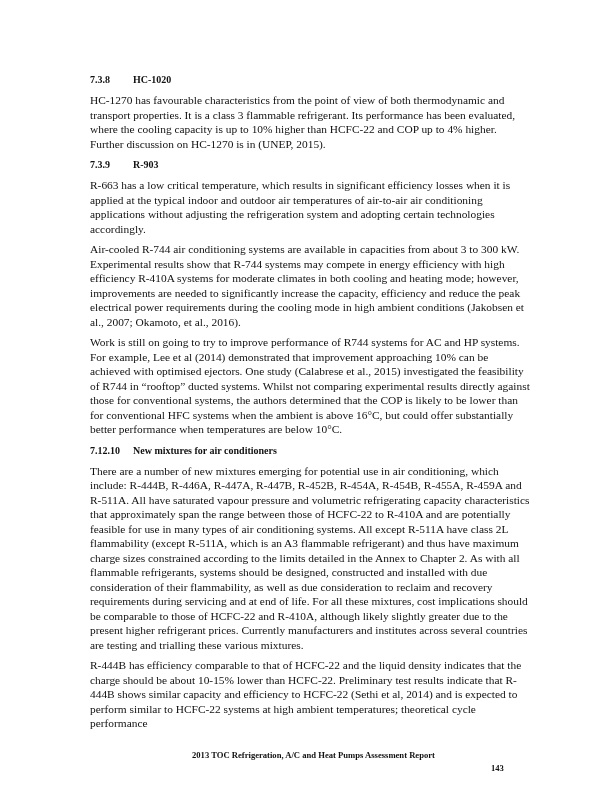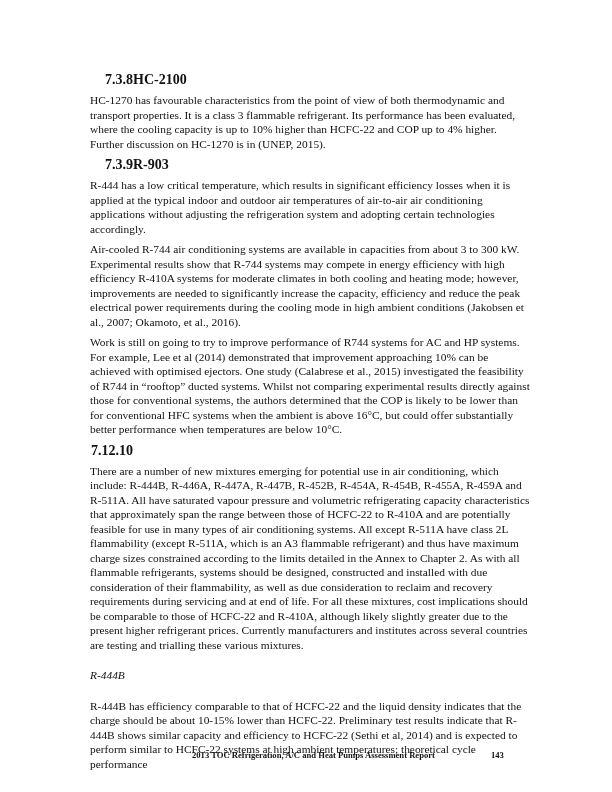--- a/index.html
+++ b/index.html
@@ -1,56 +1,56 @@
 <!DOCTYPE html>
 <html><head>
   <meta charset="utf-8">
   <style>
     html, body { margin: 0; padding: 0; background: #ffffff; }
     body { width: 612px; height: 792px; position: relative; overflow: hidden;
            font-family: "Liberation Serif", "DejaVu Serif", serif; color: #111; }
     .page { position: absolute; left: 90px; top: 72px; width: 440px; }
-    .heading { font-size: 14px; margin: 0 0 5px 0; display: flex; line-height: 16px; text-align: right; }
+    .heading { font-size: 10px; margin: 0 0 5px 0; display: flex; line-height: 16px; }
     .heading .num { width: 43px; flex: none; }
     p { margin: 0 0 6px 0; font-size: 11.4px; line-height: 14.5px; text-align: left; }
     .sec { margin-top: 6px; }
     .subhead { font-style: italic; font-size: 11.4px; margin: 16px 0 16px 0; line-height: 14.5px; }
     .footer { position: absolute; top: 750px; left: 0; width: 612px; font-size: 8.6px; font-weight: bold; }
     .footer .title { position: absolute; left: 192px; }
-    .footer .pnum { position: absolute; left: 491px; }
+    .footer .pnum { position: absolute; left: 491px; margin-top: 13px; }
   </style>
 </head>
 <body>
 
 <div class="page">
 
   <div>
     <h3 class="heading">
       <span class="num">7.3.8</span>
-      <span>HC-2100</span>
+      <span>HC-1020</span>
     </h3>
     <p>HC-1270 has favourable characteristics from the point of view of both thermodynamic and transport properties. It is a class 3 flammable refrigerant. Its performance has been evaluated, where the cooling capacity is up to 10% higher than HCFC-22 and COP up to 4% higher. Further discussion on HC-1270 is in (UNEP, 2015).</p>
   </div>
 
   <div class="sec">
     <h3 class="heading">
       <span class="num">7.3.9</span>
       <span>R-903</span>
     </h3>
-    <p>R-444 has a low critical temperature, which results in significant efficiency losses when it is applied at the typical indoor and outdoor air temperatures of air-to-air air conditioning applications without adjusting the refrigeration system and adopting certain technologies accordingly.</p>
+    <p>R-663 has a low critical temperature, which results in significant efficiency losses when it is applied at the typical indoor and outdoor air temperatures of air-to-air air conditioning applications without adjusting the refrigeration system and adopting certain technologies accordingly.</p>
     <p>Air-cooled R-744 air conditioning systems are available in capacities from about 3 to 300 kW. Experimental results show that R-744 systems may compete in energy efficiency with high efficiency R-410A systems for moderate climates in both cooling and heating mode; however, improvements are needed to significantly increase the capacity, efficiency and reduce the peak electrical power requirements during the cooling mode in high ambient conditions (Jakobsen et al., 2007; Okamoto, et al., 2016).</p>
     <p>Work is still on going to try to improve performance of R744 systems for AC and HP systems. For example, Lee et al (2014) demonstrated that improvement approaching 10% can be achieved with optimised ejectors. One study (Calabrese et al., 2015) investigated the feasibility of R744 in “rooftop” ducted systems. Whilst not comparing experimental results directly against those for conventional systems, the authors determined that the COP is likely to be lower than for conventional HFC systems when the ambient is above 16°C, but could offer substantially better performance when temperatures are below 10°C.</p>
   </div>
 
   <div class="sec">
     <h3 class="heading">
       <span class="num">7.12.10</span>
+      <span>New mixtures for air conditioners</span>
     </h3>
     <p>There are a number of new mixtures emerging for potential use in air conditioning, which include: R-444B, R-446A, R-447A, R-447B, R-452B, R-454A, R-454B, R-455A, R-459A and R-511A. All have saturated vapour pressure and volumetric refrigerating capacity characteristics that approximately span the range between those of HCFC-22 to R-410A and are potentially feasible for use in many types of air conditioning systems. All except R-511A have class 2L flammability (except R-511A, which is an A3 flammable refrigerant) and thus have maximum charge sizes constrained according to the limits detailed in the Annex to Chapter 2. As with all flammable refrigerants, systems should be designed, constructed and installed with due consideration of their flammability, as well as due consideration to reclaim and recovery requirements during servicing and at end of life. For all these mixtures, cost implications should be comparable to those of HCFC-22 and R-410A, although likely slightly greater due to the present higher refrigerant prices. Currently manufacturers and institutes across several countries are testing and trialling these various mixtures.</p>
-    <div class="subhead">R-444B</div>
     <p>R-444B has efficiency comparable to that of HCFC-22 and the liquid density indicates that the charge should be about 10-15% lower than HCFC-22. Preliminary test results indicate that R-444B shows similar capacity and efficiency to HCFC-22 (Sethi et al, 2014) and is expected to perform similar to HCFC-22 systems at high ambient temperatures; theoretical cycle performance</p>
   </div>
 
 </div>
 
 <div class="footer">
   <span class="title">2013 TOC Refrigeration, A/C and Heat Pumps Assessment Report</span>
   <span class="pnum">143</span>
 </div>
 

